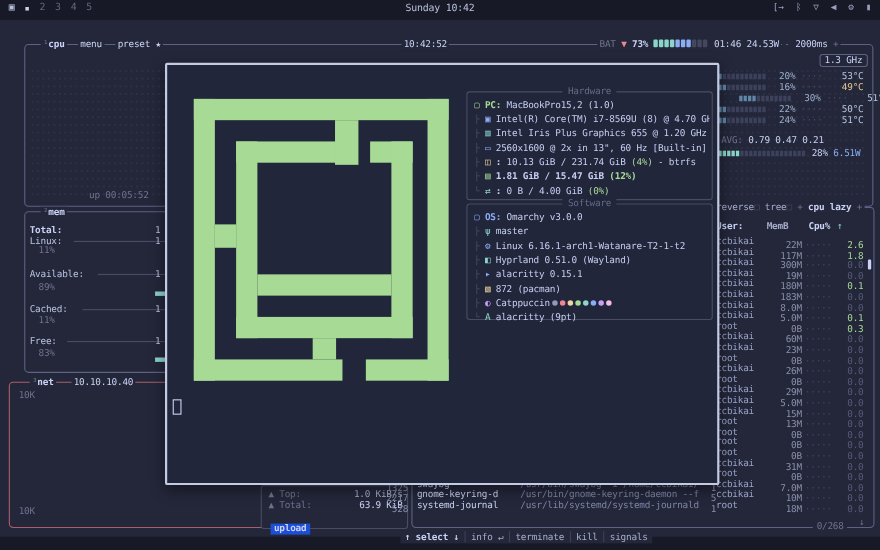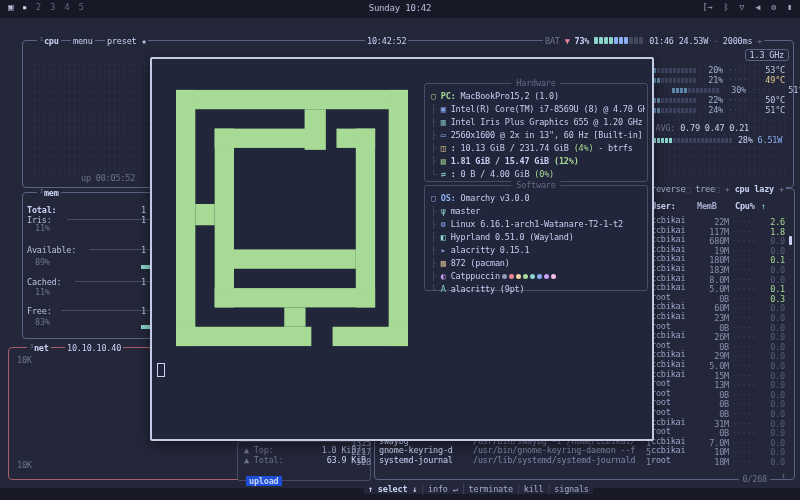--- a/index.html
+++ b/index.html
@@ -93,21 +93,21 @@
       <span class="abs" style="right:4px;top:8px;border:1px solid #5c6284;border-radius:3px;padding:0 4px;background:#24273a;">1.3 GHz</span>
       <div class="abs" style="left:626px;top:24px;width:140px;">
           <span class="corerow" style="top: 0px;">
             <span style="width: 50px; display: inline-block;"><span class="mcell" style="background: rgb(95, 135, 168);"></span><span class="mcell" style="background: rgb(95, 135, 168);"></span><span class="mcell" style="background: rgb(60, 65, 92);"></span><span class="mcell" style="background: rgb(60, 65, 92);"></span><span class="mcell" style="background: rgb(60, 65, 92);"></span><span class="mcell" style="background: rgb(60, 65, 92);"></span><span class="mcell" style="background: rgb(60, 65, 92);"></span><span class="mcell" style="background: rgb(60, 65, 92);"></span><span class="mcell" style="background: rgb(60, 65, 92);"></span><span class="mcell" style="background: rgb(60, 65, 92);"></span><span class="mcell" style="background: rgb(60, 65, 92);"></span><span class="mcell" style="background: rgb(60, 65, 92);"></span></span>
             <span style="display: inline-block; width: 24px; text-align: right; color: rgb(157, 176, 204);">20%</span>
             <span style="display: inline-block; width: 30px; text-align: center; color: rgb(69, 74, 102);">····</span>
             <span style="display: inline-block; width: 32px; text-align: right; color: rgb(185, 200, 226);">53°C</span>
           </span>
           <span class="corerow" style="top: 10px;">
             <span style="width: 50px; display: inline-block;"><span class="mcell" style="background: rgb(95, 135, 168);"></span><span class="mcell" style="background: rgb(95, 135, 168);"></span><span class="mcell" style="background: rgb(95, 135, 168);"></span><span class="mcell" style="background: rgb(60, 65, 92);"></span><span class="mcell" style="background: rgb(60, 65, 92);"></span><span class="mcell" style="background: rgb(60, 65, 92);"></span><span class="mcell" style="background: rgb(60, 65, 92);"></span><span class="mcell" style="background: rgb(60, 65, 92);"></span><span class="mcell" style="background: rgb(60, 65, 92);"></span><span class="mcell" style="background: rgb(60, 65, 92);"></span><span class="mcell" style="background: rgb(60, 65, 92);"></span><span class="mcell" style="background: rgb(60, 65, 92);"></span></span>
-            <span style="display: inline-block; width: 24px; text-align: right; color: rgb(157, 176, 204);">21%</span>
+            <span style="display: inline-block; width: 24px; text-align: right; color: rgb(157, 176, 204);">16%</span>
             <span style="display: inline-block; width: 30px; text-align: center; color: rgb(69, 74, 102);">····</span>
             <span style="display: inline-block; width: 32px; text-align: right; color: rgb(229, 200, 144);">49°C</span>
           </span>
           <span class="corerow" style="top: 20px; padding-left: 23px;">
             <span style="width: 50px; display: inline-block;"><span class="mcell" style="background: rgb(95, 135, 168);"></span><span class="mcell" style="background: rgb(95, 135, 168);"></span><span class="mcell" style="background: rgb(95, 135, 168);"></span><span class="mcell" style="background: rgb(95, 135, 168);"></span><span class="mcell" style="background: rgb(60, 65, 92);"></span><span class="mcell" style="background: rgb(60, 65, 92);"></span><span class="mcell" style="background: rgb(60, 65, 92);"></span><span class="mcell" style="background: rgb(60, 65, 92);"></span><span class="mcell" style="background: rgb(60, 65, 92);"></span><span class="mcell" style="background: rgb(60, 65, 92);"></span><span class="mcell" style="background: rgb(60, 65, 92);"></span><span class="mcell" style="background: rgb(60, 65, 92);"></span></span>
             <span style="display: inline-block; width: 24px; text-align: right; color: rgb(157, 176, 204);">30%</span>
             <span style="display: inline-block; width: 30px; text-align: center; color: rgb(69, 74, 102);">····</span>
             <span style="display: inline-block; width: 32px; text-align: right; color: rgb(185, 200, 226);">51°C</span>
           </span>
           <span class="corerow" style="top: 30px;">
@@ -129,21 +129,21 @@
       </div>
       <div class="abs" style="left:626px;top:94px;white-space:nowrap;"><span class="mcell" style="background: rgb(139, 213, 202);"></span><span class="mcell" style="background: rgb(139, 213, 202);"></span><span class="mcell" style="background: rgb(139, 213, 202);"></span><span class="mcell" style="background: rgb(139, 213, 202);"></span><span class="mcell" style="background: rgb(139, 213, 202);"></span><span class="mcell" style="background: rgb(139, 213, 202);"></span><span class="mcell" style="background: rgb(60, 65, 92);"></span><span class="mcell" style="background: rgb(60, 65, 92);"></span><span class="mcell" style="background: rgb(60, 65, 92);"></span><span class="mcell" style="background: rgb(60, 65, 92);"></span><span class="mcell" style="background: rgb(60, 65, 92);"></span><span class="mcell" style="background: rgb(60, 65, 92);"></span><span class="mcell" style="background: rgb(60, 65, 92);"></span><span class="mcell" style="background: rgb(60, 65, 92);"></span><span class="mcell" style="background: rgb(60, 65, 92);"></span><span class="mcell" style="background: rgb(60, 65, 92);"></span><span class="mcell" style="background: rgb(60, 65, 92);"></span><span class="mcell" style="background: rgb(60, 65, 92);"></span><span class="mcell" style="background: rgb(60, 65, 92);"></span><span class="mcell" style="background: rgb(60, 65, 92);"></span><span class="mcell" style="background: rgb(60, 65, 92);"></span><span style="color: rgb(202, 211, 245);"> 28%</span><span style="color: rgb(138, 173, 244);"> 6.51W</span></div>
       <span class="abs dim" style="left:58px;top:132px;">up 00:05:52</span>
     </div>
 
     <div class="panel" style="left:22px;top:174px;width:346px;height:145px;">
       <span class="ptitle" style="left:14px;"><span class="dim">²</span><b>mem</b></span>
       <div>
           <span style="position: absolute; left: 4px; top: 12px; font-weight: bold;">Total:</span>
           <span style="position: absolute; left: 118px; top: 12px; color: rgb(185, 194, 224);">1</span>
-          <span style="position: absolute; left: 4px; top: 22px; color: rgb(185, 194, 224);">Iris:</span>
+          <span style="position: absolute; left: 4px; top: 22px; color: rgb(185, 194, 224);">Linux:</span>
           <div class="leader" style="left: 44px; top: 26px; width: 92px;"></div>
           <span style="position: absolute; left: 118px; top: 22px; color: rgb(185, 194, 224);">1</span>
           <span style="position: absolute; left: 12px; top: 30px; color: rgb(110, 115, 141);">11%</span>
           <span style="position: absolute; left: 4px; top: 52px; color: rgb(185, 194, 224);">Available:</span>
           <div class="leader" style="left: 66px; top: 56px; width: 70px;"></div>
           <span style="position: absolute; left: 118px; top: 52px; color: rgb(185, 194, 224);">1</span>
           <span style="position: absolute; left: 12px; top: 64px; color: rgb(110, 115, 141);">89%</span>
           <span style="position: absolute; left: 4px; top: 84px; color: rgb(185, 194, 224);">Cached:</span>
           <div class="leader" style="left: 52px; top: 88px; width: 84px;"></div>
           <span style="position: absolute; left: 118px; top: 84px; color: rgb(185, 194, 224);">1</span>
@@ -185,21 +185,21 @@
       </span>
       <div class="abs" style="left:276px;top:12px;white-space:nowrap;">
         <b>User:</b>
         <span class="abs b sub" style="left:46px;">MemB</span>
         <span class="abs b" style="left:84px;">Cpu%</span>
         <span class="abs" style="left:110px;color:#8bd5ca;">↑</span>
       </div>
       <div>
           <div class="procrow" style="left: 276px; top: 26px;"><span class="pr-user">ccbikai</span><span class="pr-mem">22M</span><span class="pr-dots">·····</span><span class="pr-cpu" style="color: rgb(166, 218, 149);">2.6</span></div>
           <div class="procrow" style="left: 276px; top: 35.6px;"><span class="pr-user">ccbikai</span><span class="pr-mem">117M</span><span class="pr-dots">·····</span><span class="pr-cpu" style="color: rgb(166, 218, 149);">1.8</span></div>
-          <div class="procrow" style="left: 276px; top: 45.2px;"><span class="pr-user">ccbikai</span><span class="pr-mem">680M</span><span class="pr-dots">·····</span><span class="pr-cpu" style="color: rgb(86, 91, 120);">0.0</span></div>
+          <div class="procrow" style="left: 276px; top: 45.2px;"><span class="pr-user">ccbikai</span><span class="pr-mem">300M</span><span class="pr-dots">·····</span><span class="pr-cpu" style="color: rgb(86, 91, 120);">0.0</span></div>
           <div class="procrow" style="left: 276px; top: 54.8px;"><span class="pr-user">ccbikai</span><span class="pr-mem">19M</span><span class="pr-dots">·····</span><span class="pr-cpu" style="color: rgb(86, 91, 120);">0.0</span></div>
           <div class="procrow" style="left: 276px; top: 64.4px;"><span class="pr-user">ccbikai</span><span class="pr-mem">180M</span><span class="pr-dots">·····</span><span class="pr-cpu" style="color: rgb(166, 218, 149);">0.1</span></div>
           <div class="procrow" style="left: 276px; top: 74px;"><span class="pr-user">ccbikai</span><span class="pr-mem">183M</span><span class="pr-dots">·····</span><span class="pr-cpu" style="color: rgb(86, 91, 120);">0.0</span></div>
           <div class="procrow" style="left: 276px; top: 83.6px;"><span class="pr-user">ccbikai</span><span class="pr-mem">8.0M</span><span class="pr-dots">·····</span><span class="pr-cpu" style="color: rgb(86, 91, 120);">0.0</span></div>
           <div class="procrow" style="left: 276px; top: 93.2px;"><span class="pr-user">ccbikai</span><span class="pr-mem">5.0M</span><span class="pr-dots">·····</span><span class="pr-cpu" style="color: rgb(166, 218, 149);">0.1</span></div>
           <div class="procrow" style="left: 276px; top: 102.8px;"><span class="pr-user">root</span><span class="pr-mem">0B</span><span class="pr-dots">·····</span><span class="pr-cpu" style="color: rgb(166, 218, 149);">0.3</span></div>
           <div class="procrow" style="left: 276px; top: 112.4px;"><span class="pr-user">ccbikai</span><span class="pr-mem">60M</span><span class="pr-dots">·····</span><span class="pr-cpu" style="color: rgb(86, 91, 120);">0.0</span></div>
           <div class="procrow" style="left: 276px; top: 122px;"><span class="pr-user">ccbikai</span><span class="pr-mem">23M</span><span class="pr-dots">·····</span><span class="pr-cpu" style="color: rgb(86, 91, 120);">0.0</span></div>
           <div class="procrow" style="left: 276px; top: 131.6px;"><span class="pr-user">root</span><span class="pr-mem">0B</span><span class="pr-dots">·····</span><span class="pr-cpu" style="color: rgb(86, 91, 120);">0.0</span></div>
           <div class="procrow" style="left: 276px; top: 141.2px;"><span class="pr-user">ccbikai</span><span class="pr-mem">26M</span><span class="pr-dots">·····</span><span class="pr-cpu" style="color: rgb(86, 91, 120);">0.0</span></div>

